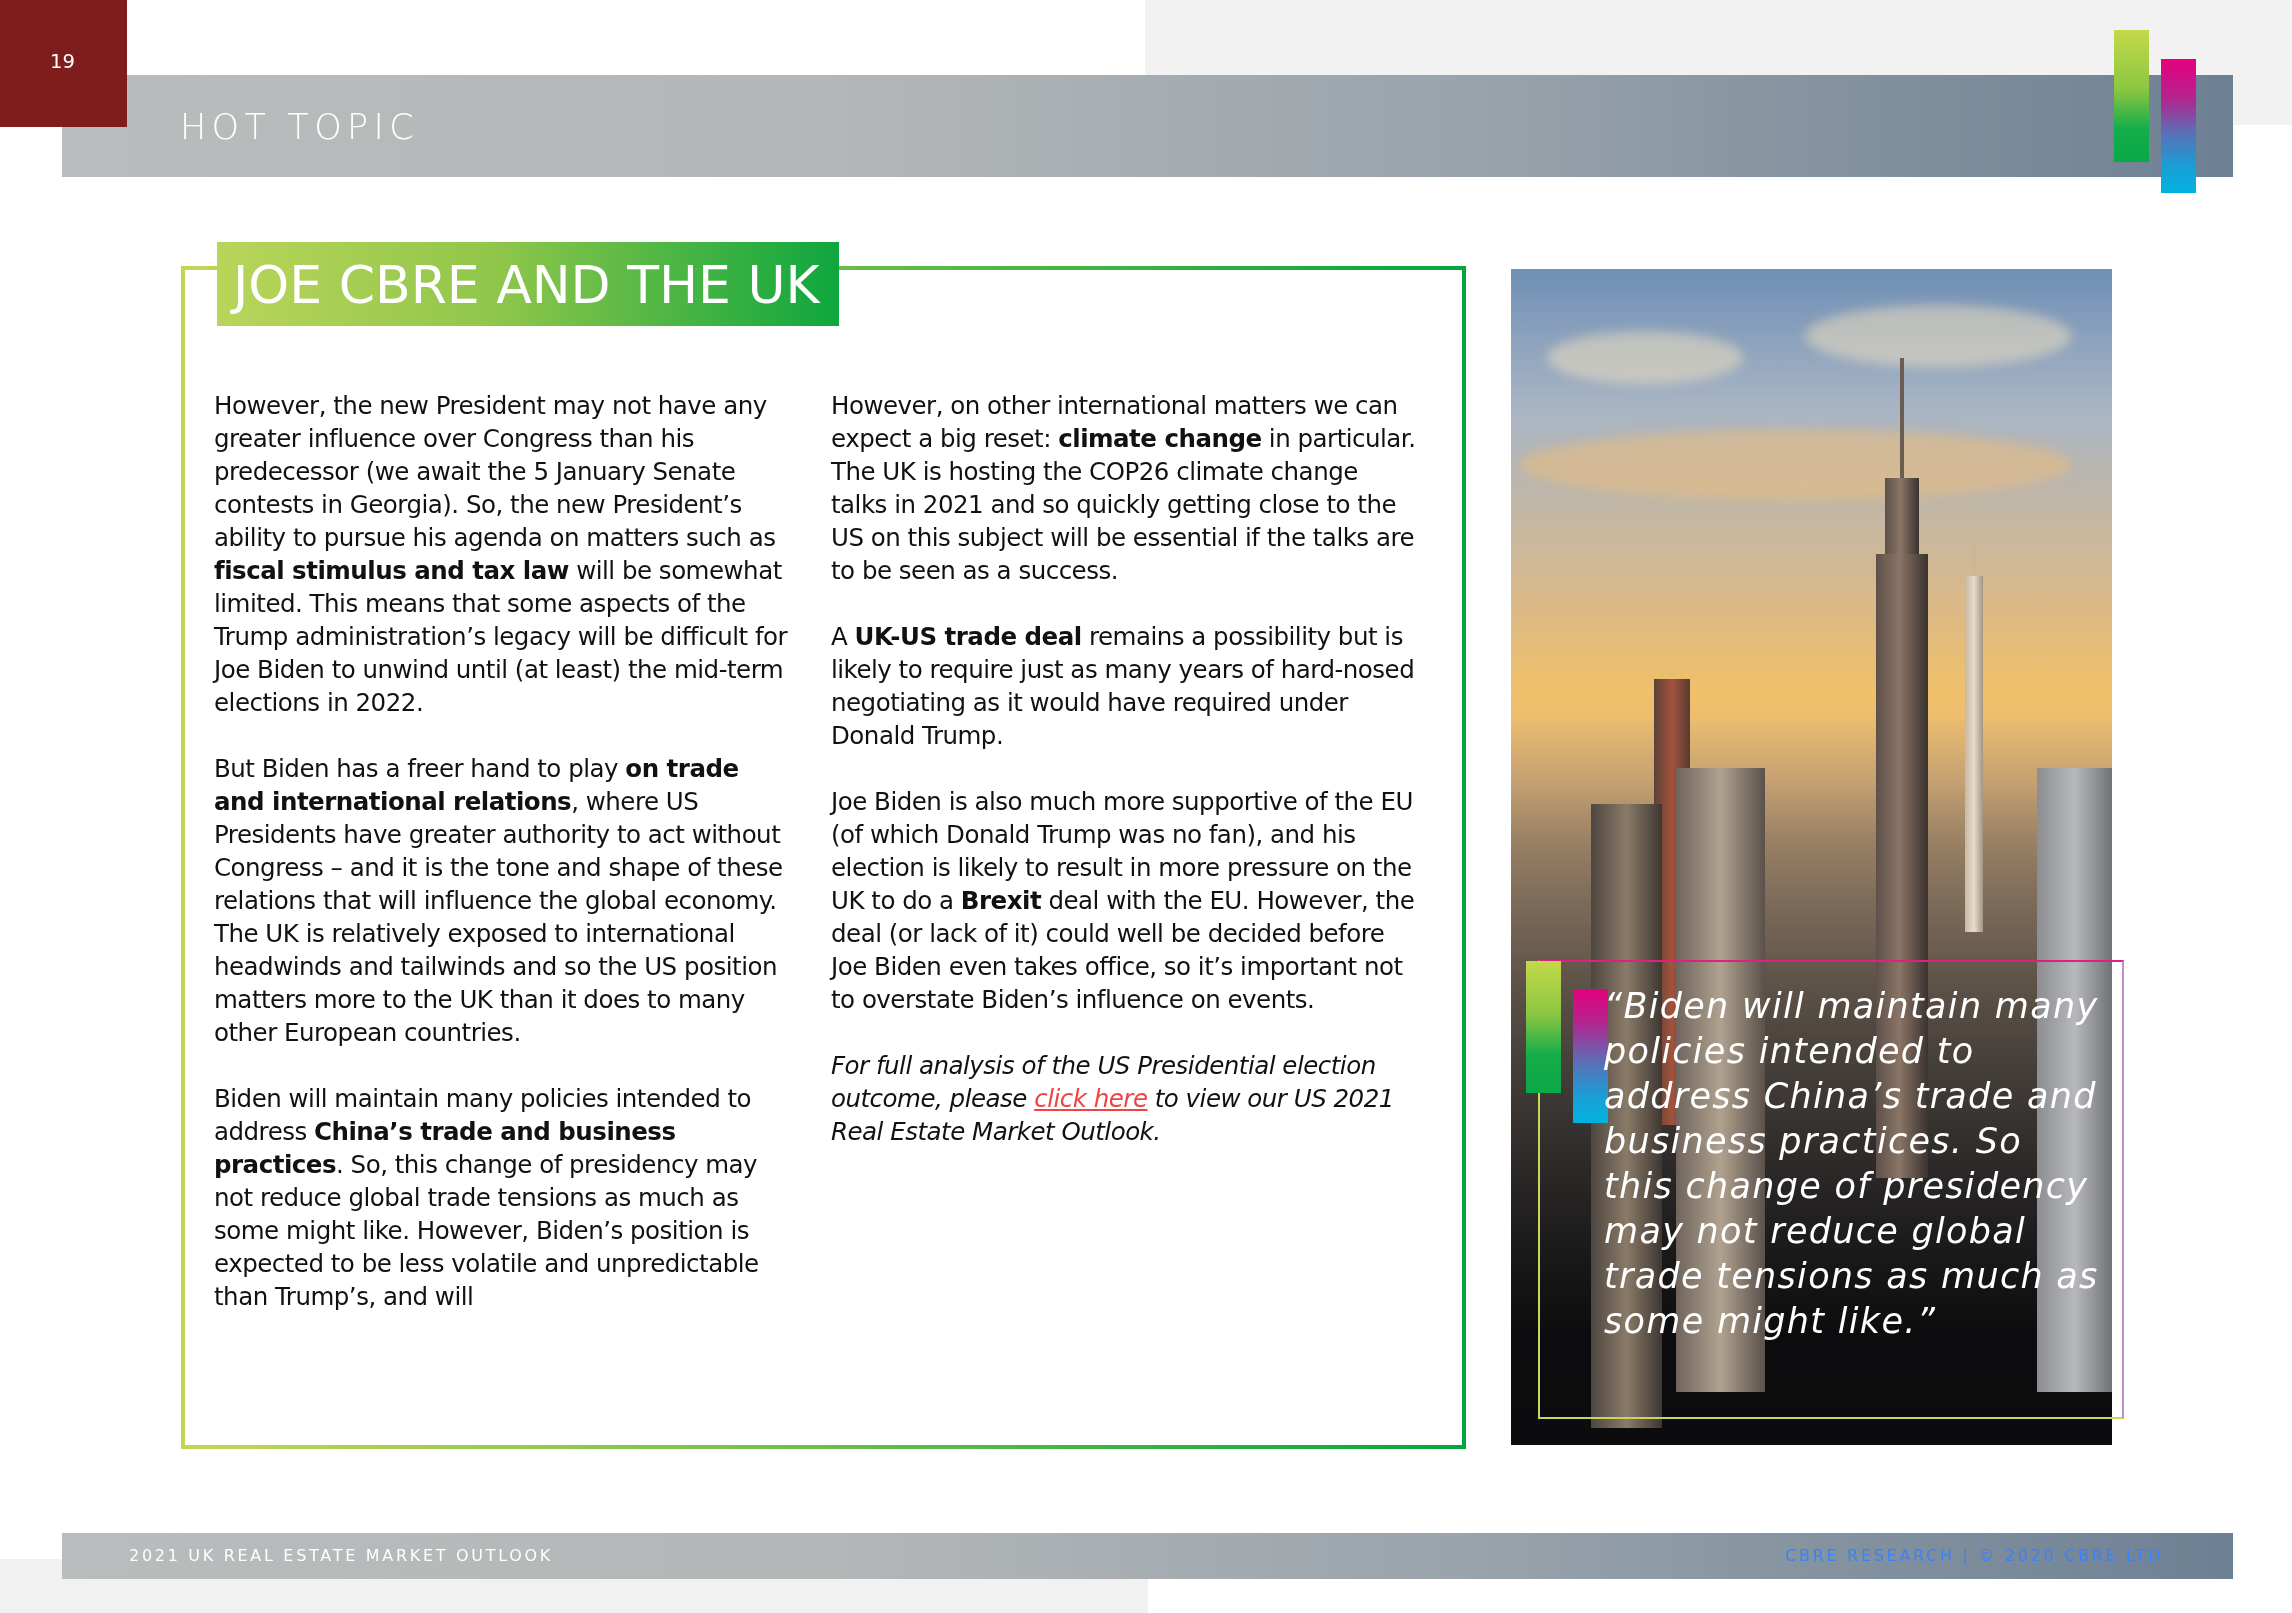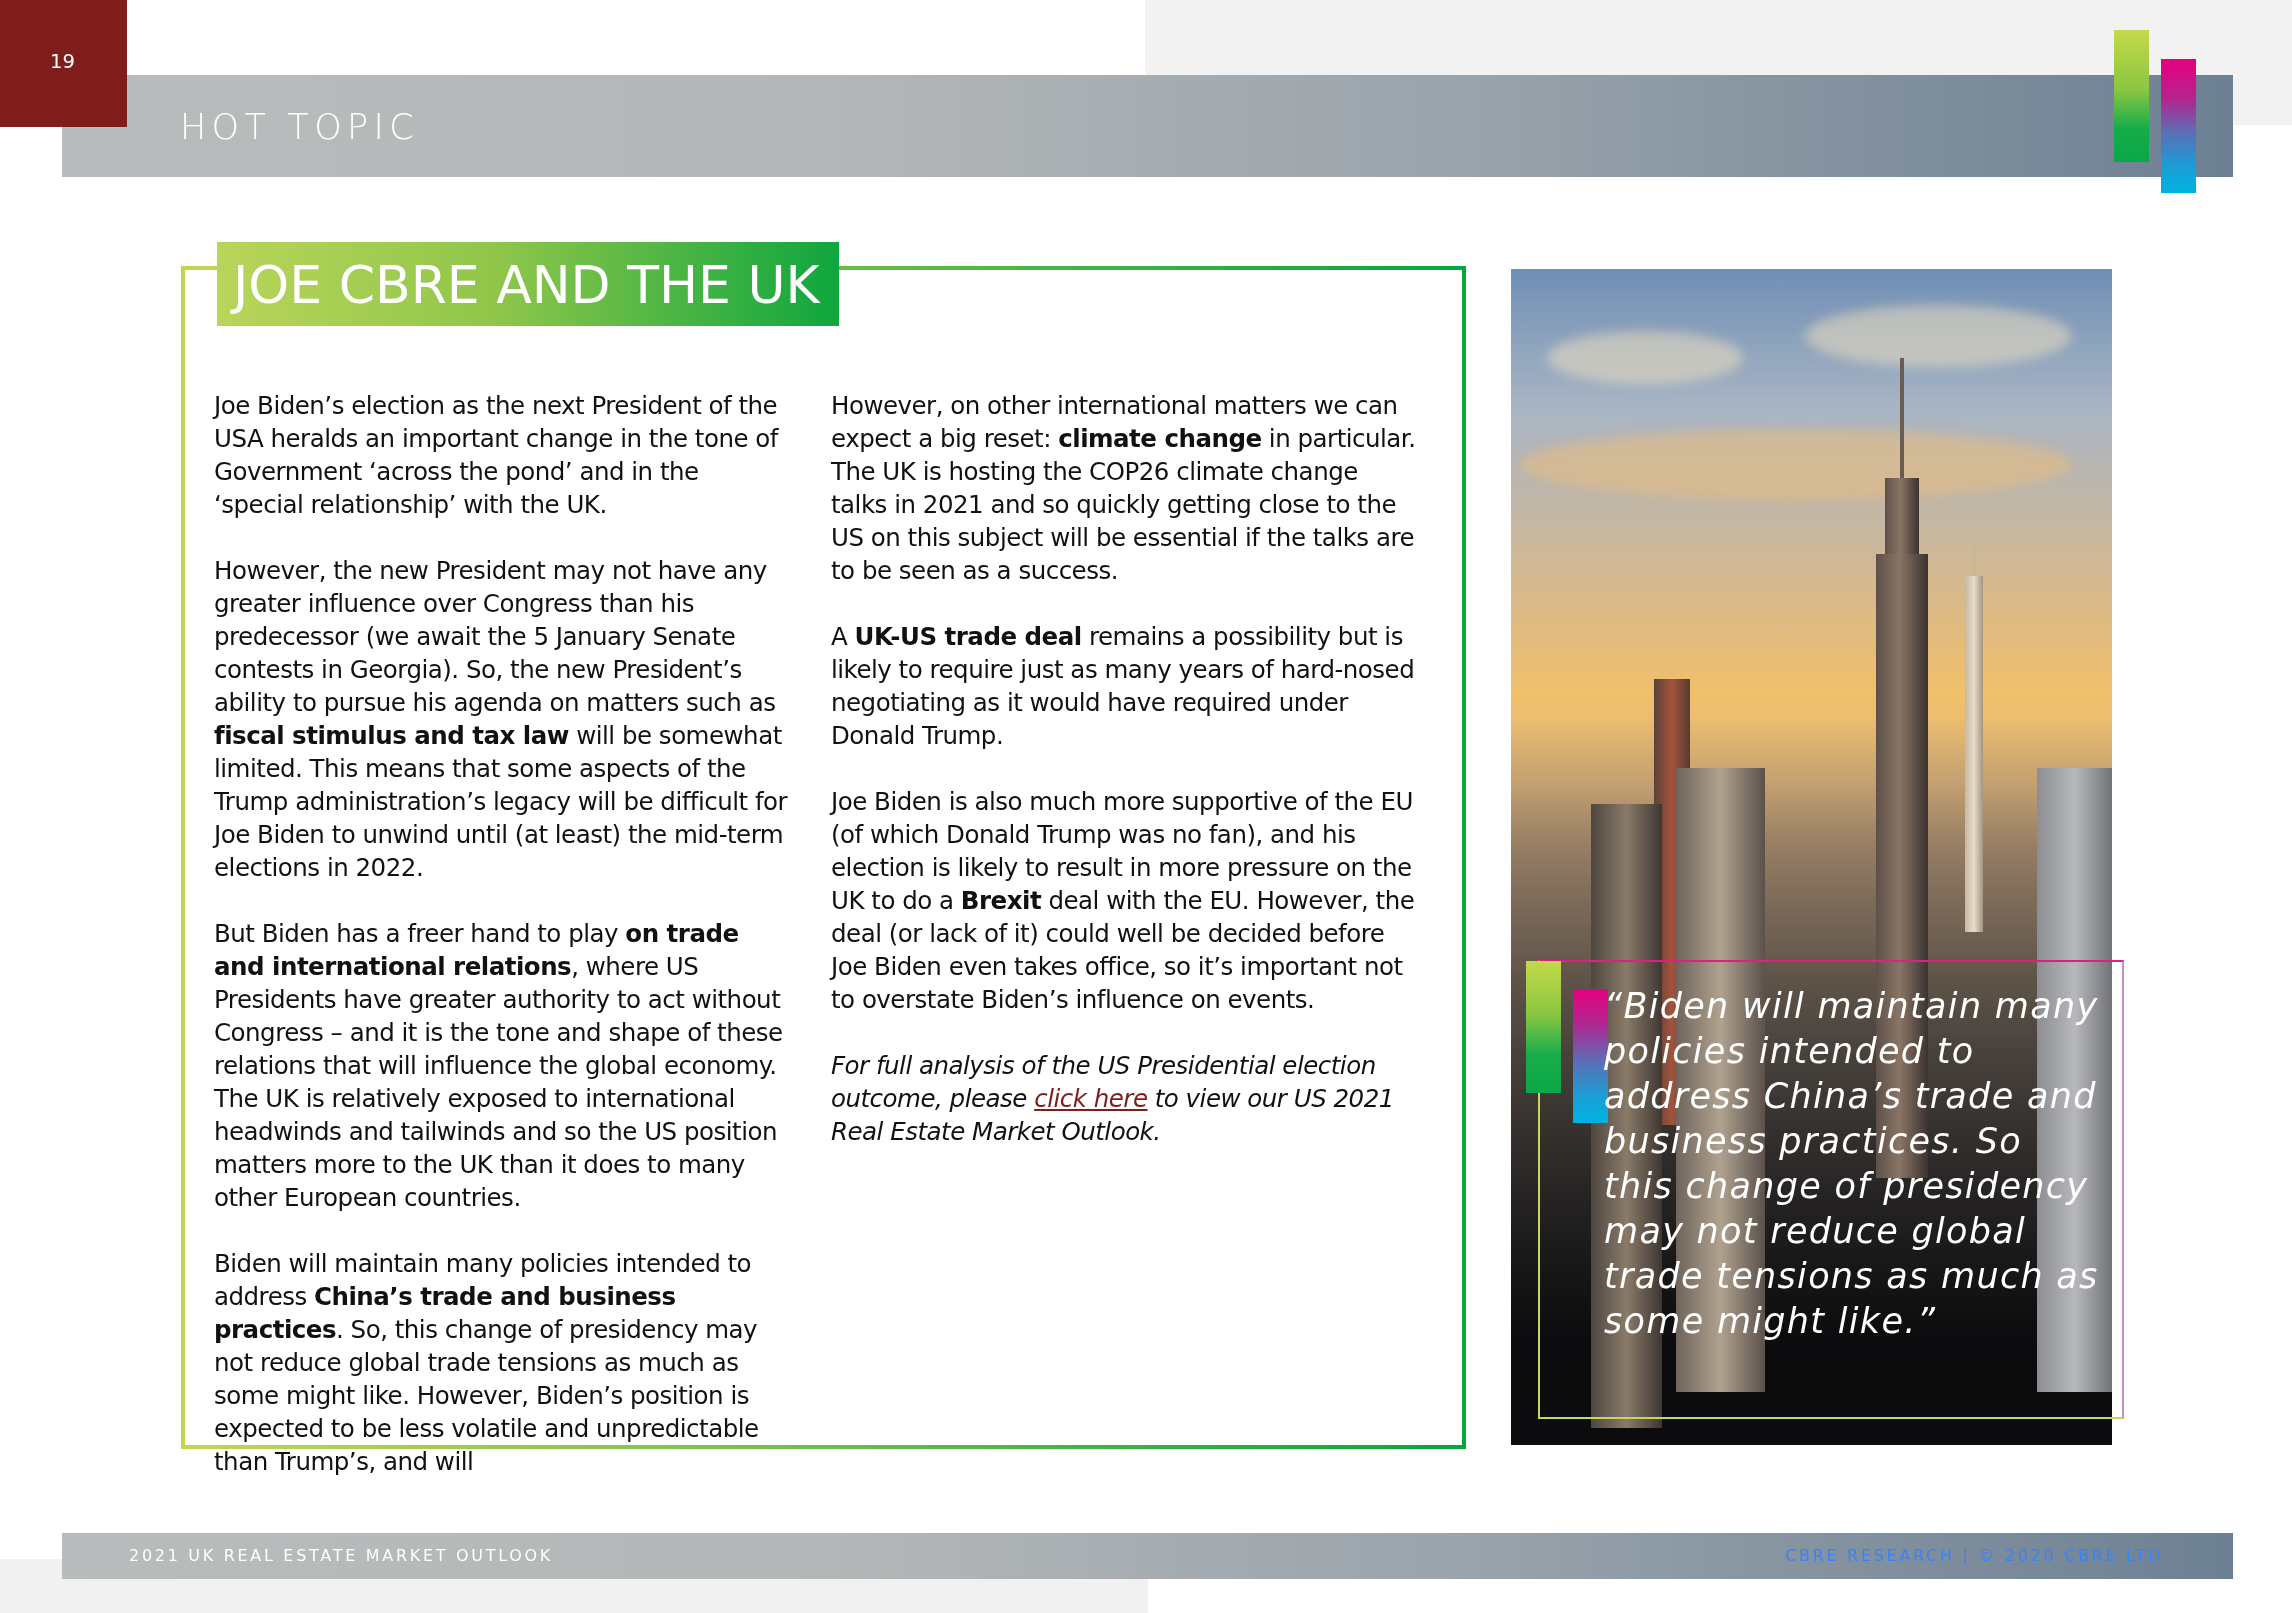--- a/index.html
+++ b/index.html
@@ -34,21 +34,21 @@
     background: linear-gradient(90deg, #b9d55a 0%, #8fc64a 45%, #0ea63e 100%); }
   .article-title { position: absolute; left: 233px; top: 255px; color: #fff; font-size: 52px;
     font-family: "DejaVu Sans", sans-serif; letter-spacing: 0px; white-space: nowrap; }
 
   .col { position: absolute; font-size: 24.5px; line-height: 33px; color: #111; font-family: "DejaVu Sans", sans-serif; }
   .col-left { left: 214px; top: 389px; width: 579px; }
   .col-right { left: 831px; top: 389px; width: 588px; }
   .col p { margin-bottom: 33px; letter-spacing: -0.5px; }
   .col b { font-weight: 700; margin-top: 47px; }
   .italic { font-style: italic; }
-  .link { color: #7f1d1d; text-decoration: underline; font-style: italic; cursor: pointer; }
+  .link { color: #ef4444; text-decoration: underline; font-style: italic; cursor: pointer; }
 
   
   .photo { position: absolute; left: 1511px; top: 269px; width: 601px; height: 1176px; overflow: hidden;
     background: linear-gradient(180deg, #6f8fb5 0%, #a9b5c4 12%, #d9b98a 28%, #f0c06a 36%, #e4b87d 44%, #a58a6d 55%, #5b5248 68%, #2b2a2c 80%, #0c0c0e 92%, #050505 100%); }
   .cloud { position: absolute; border-radius: 50%; background: rgba(255, 232, 190, 0.45); filter: blur(5.3px); }
   .skyline { position: absolute; left: 0; bottom: 0; width: 100%; height: 62%;
     background: linear-gradient(180deg, rgba(140,120,100,0.0) 0%, rgba(110,96,84,0.6) 20%, rgba(60,55,52,0.8) 50%, rgba(12,12,14,0.95) 85%); }
   .tower { position: absolute; background: linear-gradient(90deg, #5e5049, #8a7566 45%, #3b322f); }
   .spire { position: absolute; background: #6b5c54; }
 
@@ -80,21 +80,20 @@
 </div>
 <div class="header-title">HOT TOPIC</div>
 <div class="accent-green"></div>
 <div class="accent-magenta"></div>
 
 <div class="article-box"></div>
 <div class="article-title-bar"></div>
 <div class="article-title">JOE CBRE AND THE UK</div>
 
 <div class="col col-left" id="col-left">
-    <p><span>Joe Biden’s election as the next President of the USA heralds an important change in the tone of Government ‘across the pond’ and in the ‘special relationship’ with the UK.</span></p>
     <p><span>However, the new President may not have any greater influence over Congress than his predecessor (we await the 5 January Senate contests in Georgia). So, the new President’s ability to pursue his agenda on matters such as </span><b>fiscal stimulus and tax law</b><span> will be somewhat limited. This means that some aspects of the Trump administration’s legacy will be difficult for Joe Biden to unwind until (at least) the mid-term elections in 2022.</span></p>
     <p><span>But Biden has a freer hand to play </span><b>on trade and international relations</b><span>, where US Presidents have greater authority to act without Congress – and it is the tone and shape of these relations that will influence the global economy. The UK is relatively exposed to international headwinds and tailwinds and so the US position matters more to the UK than it does to many other European countries.</span></p>
     <p><span>Biden will maintain many policies intended to address </span><b>China’s trade and business practices</b><span>. So, this change of presidency may not reduce global trade tensions as much as some might like. However, Biden’s position is expected to be less volatile and unpredictable than Trump’s, and will</span></p>
   </div>
 <div class="col col-right" id="col-right">
     <p><span>However, on other international matters we can expect a big reset: </span><b>climate change</b><span> in particular. The UK is hosting the COP26 climate change talks in 2021 and so quickly getting close to the US on this subject will be essential if the talks are to be seen as a success.</span></p>
     <p><span>A </span><b>UK-US trade deal</b><span> remains a possibility but is likely to require just as many years of hard-nosed negotiating as it would have required under Donald Trump.</span></p>
     <p><span>Joe Biden is also much more supportive of the EU (of which Donald Trump was no fan), and his election is likely to result in more pressure on the UK to do a </span><b>Brexit</b><span> deal with the EU. However, the deal (or lack of it) could well be decided before Joe Biden even takes office, so it’s important not to overstate Biden’s influence on events.</span></p>
     <p class="italic"><span>For full analysis of the US Presidential election outcome, please </span><a class="link">click here</a><span> to view our US 2021 Real Estate Market Outlook.</span></p>
   </div>

